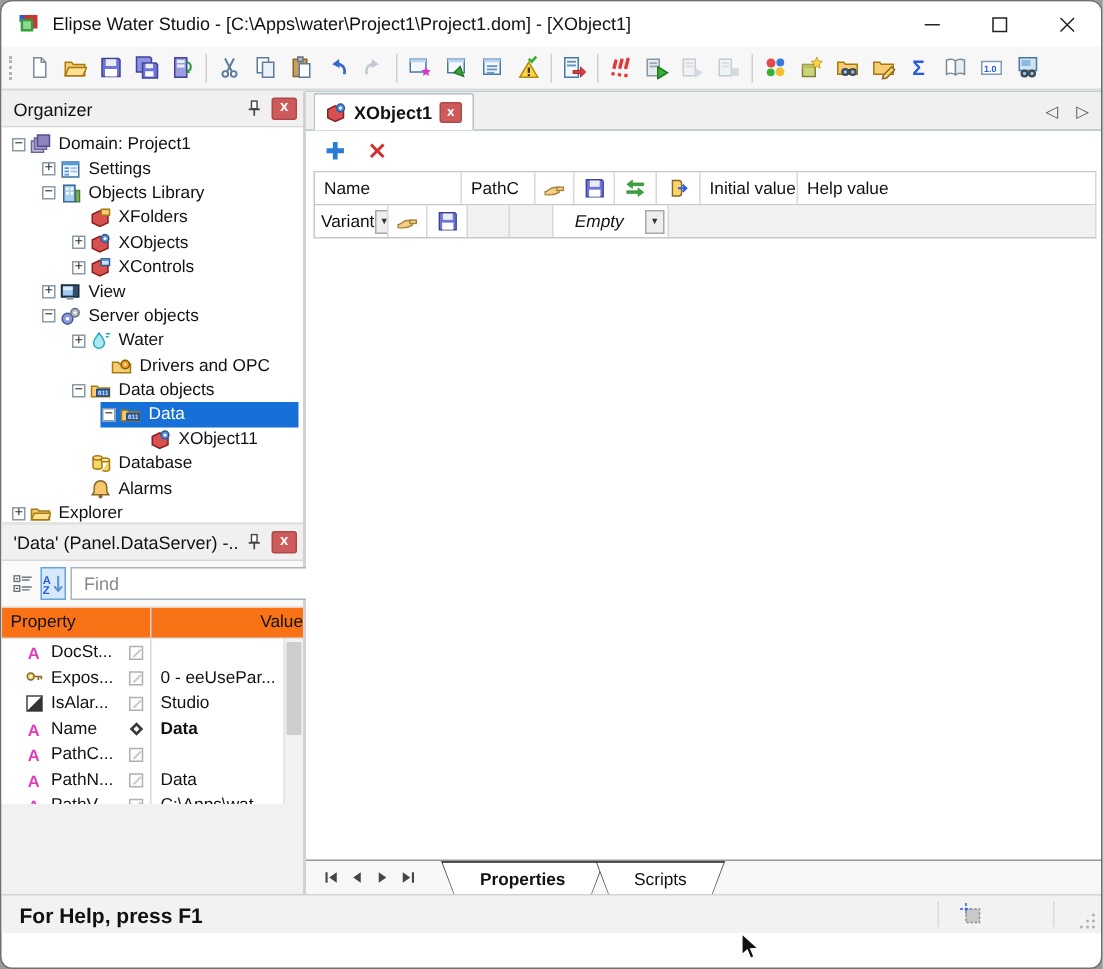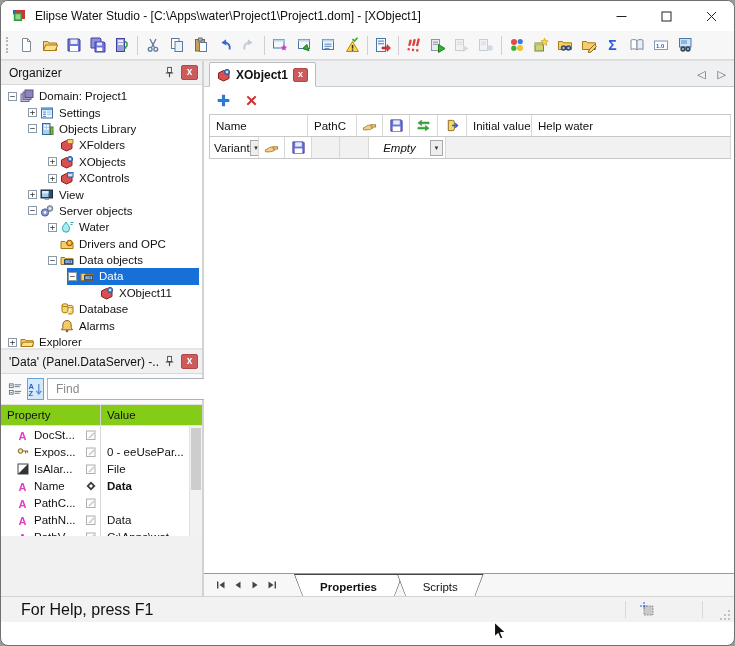--- a/index.html
+++ b/index.html
@@ -52,21 +52,21 @@
   .find-bar { height:30px; flex:0 0 auto; display:flex; align-items:center; padding:0 6px; gap:3px; background:#fafafa; }
   .fb-btn { width:22px; height:22px; display:flex; align-items:center; justify-content:center; border:1px solid transparent; }
   .fb-btn svg { width:15px; height:15px; }
   .fb-btn.sel { background:#d6e9fb; border:1px solid #66a3dd; }
   .find-wrap { flex:1; height:22px; background:#fff; border:1px solid #a9b4be; display:flex; align-items:center; padding:0 4px 0 6px; }
   .find-wrap input { flex:1; border:none; outline:none; font-size:12px; font-family:inherit; color:#222; min-width:0; background:transparent; }
   .find-wrap input::placeholder { color:#8a8a8a; }
   .find-wrap svg { width:13px; height:13px; flex:0 0 auto; }
 
   .grid { height:132px; flex:0 0 auto; background:#fff; position:relative; overflow:hidden; border-top:1px solid #e2e2e2; font-size:11.5px; }
-  .grid-head { height:21px; display:flex; align-items:center; border-bottom:1px solid #e0e0e0; background:#84cc16; }
+  .grid-head { height:21px; display:flex; align-items:center; border-bottom:1px solid #e0e0e0; background:#f97316;text-align:right; }
   .gh-prop { width:100px; padding-left:6px; border-right:1px solid #d4d4d4; height:100%; display:flex; align-items:center; }
   .gh-val { flex:1; padding-left:6px; }
   .grid-row { height:17px; display:flex; align-items:center; }
   .gr-icon { width:16px; margin-left:14px; flex:0 0 auto; display:flex; justify-content:center; }
   .gr-icon svg { width:12px; height:12px; }
   .gr-name { width:52px; flex:0 0 auto; padding-left:3px; white-space:nowrap; overflow:hidden; }
   .gr-marker { width:15px; flex:0 0 auto; display:flex; justify-content:center; }
   .gr-marker svg { width:12px; height:12px; }
   .gr-value { flex:1; height:100%; display:flex; align-items:center; border-left:1px solid #d8d8d8; padding-left:6px; white-space:nowrap; overflow:hidden; min-width:0; margin-left:2px; }
   .gr-value.bold { font-weight:bold; }
@@ -101,21 +101,21 @@
   .sheetbar { height:23px; flex:0 0 auto; background:#f7f7f7; border-top:1px solid #9a9a9a; display:flex; align-items:center; padding-left:8px; }
   .sheet-nav { width:17px; height:16px; display:flex; align-items:center; justify-content:center; }
   .sheet-nav svg { width:10px; height:10px; }
   .sheet-tabs { display:flex; margin-left:14px; height:100%; }
   .sheet-tab { position:relative; height:26px; margin-right:-6px; }
   .st-outer { position:absolute; inset:0; background:#444; clip-path:polygon(0 0,100% 0,calc(100% - 10px) 100%,10px 100%); }
   .st-inner { position:absolute; inset:1px; background:#fff; clip-path:polygon(0 0,100% 0,calc(100% - 9px) 100%,9px 100%); display:flex; align-items:center; justify-content:center; font-size:11.5px; padding:0 16px; }
   .st-inner.active { font-weight:bold; }
 
   
-  .statusbar { height:26px; background:#f2f2f2; border-top:1px solid #d4d4d4; display:flex; align-items:center; padding-left:20px; position:relative; font-size:16px; }
+  .statusbar { height:26px; background:#f2f2f2; border-top:1px solid #d4d4d4; display:flex; align-items:center; padding-left:12px; position:relative; font-size:14px;font-weight:bold; }
   .sb-sep { position:absolute; top:4px; bottom:4px; width:1px; background:#d8d8d8; }
   .sb-icon { position:absolute; left:638px; top:4px; width:17px; height:17px; }
   .sb-grip { position:absolute; right:3px; bottom:3px; width:12px; height:12px; }
 
   .cursor-overlay { position:absolute; left:492px; top:620px; z-index:60; pointer-events:none; }
 </style>
 </head>
 <body>
 
 <div class="window">
@@ -476,21 +476,21 @@
           <div class="tree-row" style="padding-left: 46px;">
             <span class="tree-inner">
               <span class="expander">+</span>
               <span class="tree-icon"><svg viewBox="0 0 14 14">
                   <path d="M6 2c1.8 2.7 3.6 4.4 3.6 6.6a3.6 3.6 0 0 1-7.2 0C2.4 6.4 4.2 4.7 6 2z" fill="#a8ecf2" stroke="#27a9bd"></path>
                   <path d="M10.5 2.5h3M10.5 4.5h2" stroke="#27a9bd"></path>
                 </svg></span>
               <span>Water</span>
             </span>
           </div>
-          <div class="tree-row" style="padding-left: 46px;">
+          <div class="tree-row" style="padding-left: 60px;">
             <span class="tree-inner">
               <span class="exp-spacer"></span>
               <span class="tree-icon"><svg viewBox="0 0 14 14">
                   <path d="M1 11.5v-7h3.8l1 1.2H13v5.8z" fill="#f7cd72" stroke="#a8790f"></path>
                   <circle cx="9.5" cy="6" r="2.8" fill="#f0a030" stroke="#8a5a00"></circle>
                   <circle cx="9.5" cy="6" r="1" fill="#fde296"></circle>
                 </svg></span>
               <span>Drivers and OPC</span>
             </span>
           </div>
@@ -649,21 +649,21 @@
                     <path d="M11 1v10H1z" fill="#333"></path>
                   </svg>
                 </span>
                 <span class="gr-name">IsAlar...</span>
                 <span class="gr-marker">
                   <svg viewBox="0 0 12 12">
                     <rect x="1.5" y="2" width="8.5" height="8.5" fill="#fdfdfd" stroke="#b0b0b0"></rect>
                     <path d="M3.5 8.5l5-5 1 .9-5 5z" fill="#c8c8c8"></path>
                   </svg>
                 </span>
-                <span class="gr-value">File</span>
+                <span class="gr-value">Studio</span>
               </div>
               <div class="grid-row">
                 <span class="gr-icon">
                   <svg viewBox="0 0 12 12">
                     <text x="1.5" y="10.5" font-size="11" font-weight="bold" fill="#e23bbf">A</text>
                   </svg>
                 </span>
                 <span class="gr-name">Name</span>
                 <span class="gr-marker">
                   <svg viewBox="0 0 12 12">
@@ -776,21 +776,21 @@
                   <path d="M14 10.8l-4 3v-2H2v-2h8v-2z" fill="#3aa53a" stroke="#1f7a1f" stroke-width=".4"></path>
                 </svg>
               </span>
               <span class="xt-hcell icon-cell" style="width: 29px; flex: 0 0 auto;">
                 <svg viewBox="0 0 16 16">
                   <path d="M3.5 2.5h4.5a2 2 0 0 1 2 2v7a2 2 0 0 1-2 2H3.5z" fill="#f5d66b" stroke="#8a6426"></path>
                   <path d="M7.5 8h5.5M10.8 5.5L13.3 8l-2.5 2.5" fill="none" stroke="#2a5adf" stroke-width="1.5"></path>
                 </svg>
               </span>
               <span class="xt-hcell" style="width: 65px; flex: 0 0 auto;">Initial value</span>
-              <span class="xt-hcell" style="flex: 1 1 0%;">Help water</span>
+              <span class="xt-hcell" style="flex: 1 1 0%;">Help value</span>
             </div>
           <div id="xtable-rows">
               <div class="xt-row">
                 <span class="xt-cell" style="width: 49px; flex: 0 0 auto; padding-left: 4px;">
                   <span>Variant</span>
                   <span class="dd-btn">▼</span>
                 </span>
                 <span class="xt-cell" style="width: 26px; flex: 0 0 auto; justify-content: center;">
                   <svg viewBox="0 0 16 16">
                     <path d="M1.5 10.5c2.5-.5 3.5-3 6.5-3h3.5v3.5c-2.5 1.5-6.5 2-10 1.5z" fill="#f3cf8a" stroke="#a9823e"></path>

